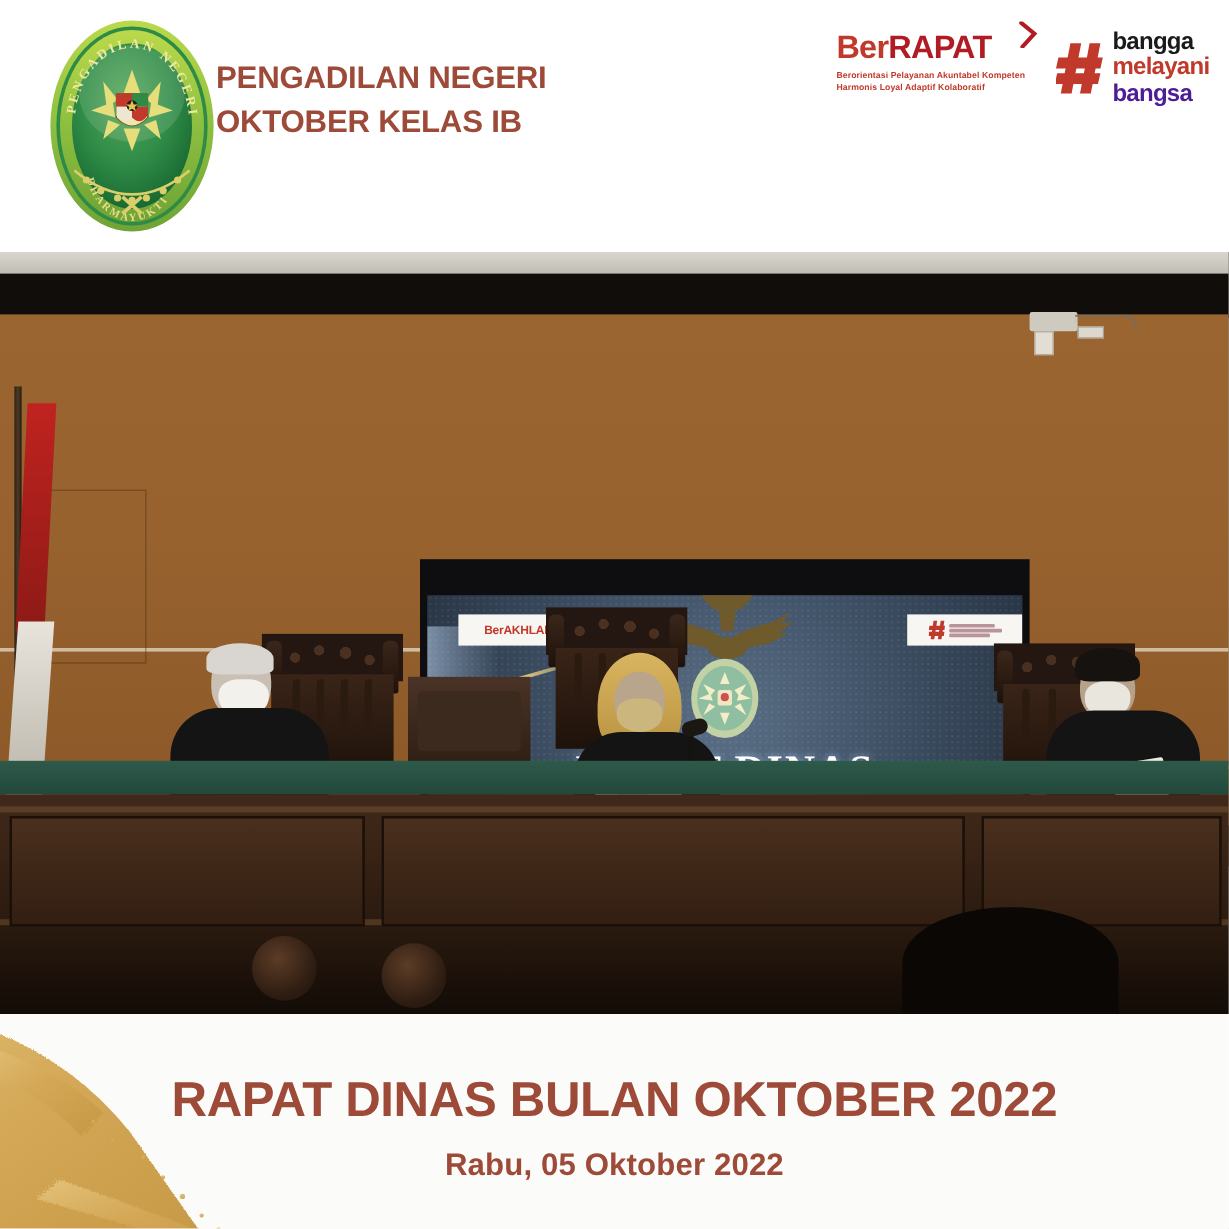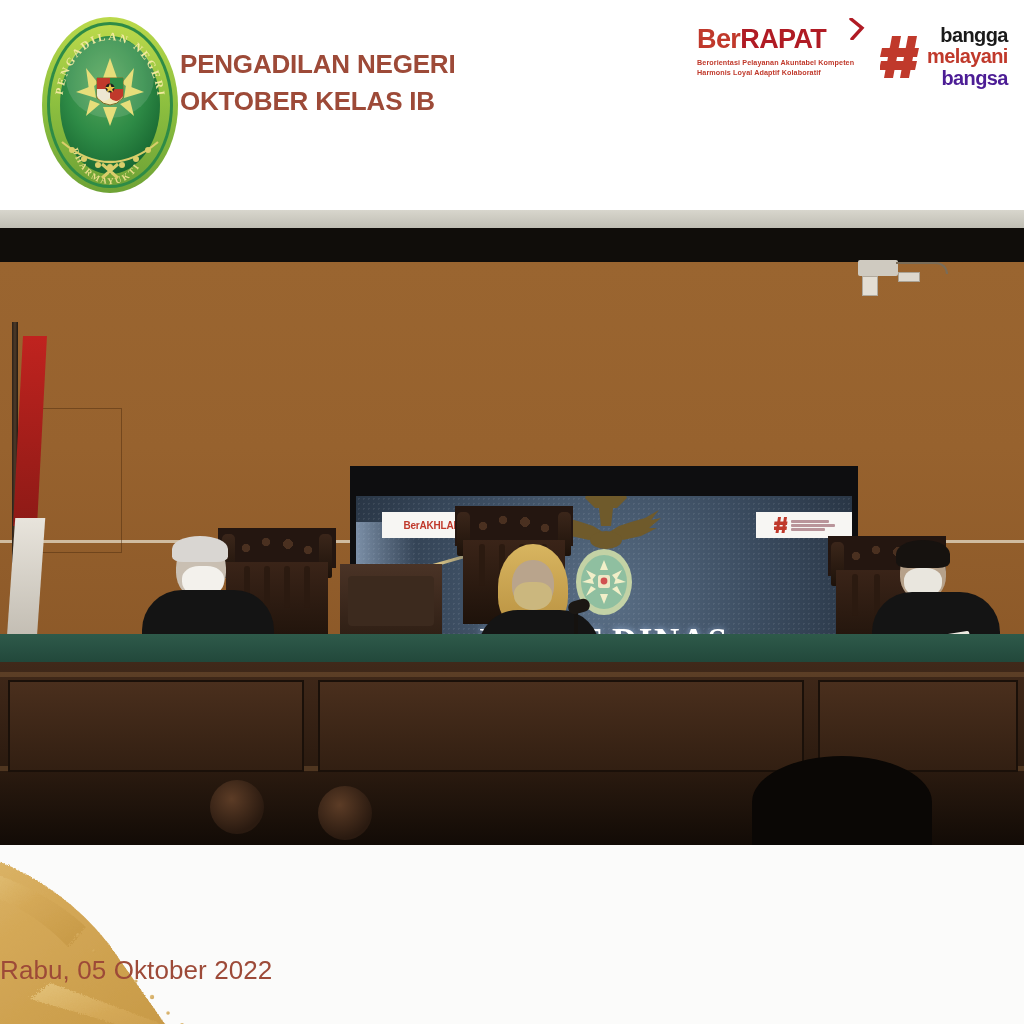--- a/index.html
+++ b/index.html
@@ -60,21 +60,21 @@
     font-size:7.2px; line-height:1.45;
     font-weight:600; letter-spacing:0.1px;
     white-space:nowrap;
   }
   .berakhlak-sub .hl { color:#C0392B; }
 
   
   .bangga {
     position:absolute; left:880px; top:18px;
     width:130px; height:78px;
-    display:flex; align-items:center; gap:7px;text-align:right;
+    display:flex; align-items:center; gap:7px;
   }
   .bangga-hash { width:40px; height:46px; flex:none; }
   .bangga-words { line-height:1.06; }
   .bangga-words div {
     font-size:20px; font-weight:bold; letter-spacing:-0.6px; white-space:nowrap;
   }
   .bangga-words .w1 { color:#1A1A1A; }
   .bangga-words .w2 { color:#C0392B; }
   .bangga-words .w3 { color:#4c1d95; }
 
@@ -328,22 +328,23 @@
     width:400px; height:210px;
   }
   .caption-title {
     position:absolute; left:0; top:48px; width:1024px;
     text-align:center;
     color:#9D4A38;
     font-size:41px; font-weight:bold; letter-spacing:-0.3px;
   }
   .caption-sub {
     position:absolute; left:0; top:110px; width:1024px;
+    text-align:center;
     color:#9D4A38;
-    font-size:26px; font-weight:normal; letter-spacing:0.1px;
+    font-size:26px; font-weight:bold; letter-spacing:0.1px;
   }
 </style>
 </head>
 <body>
 
 <div class="poster">
 
   <div class="header">
 
     <div class="logo-seal">
@@ -643,16 +644,17 @@
             <circle cx="256" cy="146" r="1.6"></circle>
           <circle cx="272" cy="162" r="2.2"></circle>
             <circle cx="288" cy="178" r="1.8"></circle>
           <circle cx="214" cy="116" r="1.5"></circle>
             <circle cx="198" cy="100" r="1.7"></circle>
           <circle cx="302" cy="190" r="2"></circle>
             <circle cx="318" cy="200" r="1.5"></circle>
         </g>
       </svg>
     </div>
+    <div class="caption-title">RAPAT DINAS BULAN OKTOBER 2022</div>
     <div class="caption-sub">Rabu, 05 Oktober 2022</div>
   </div>
 
 </div>
 
 </body></html>

